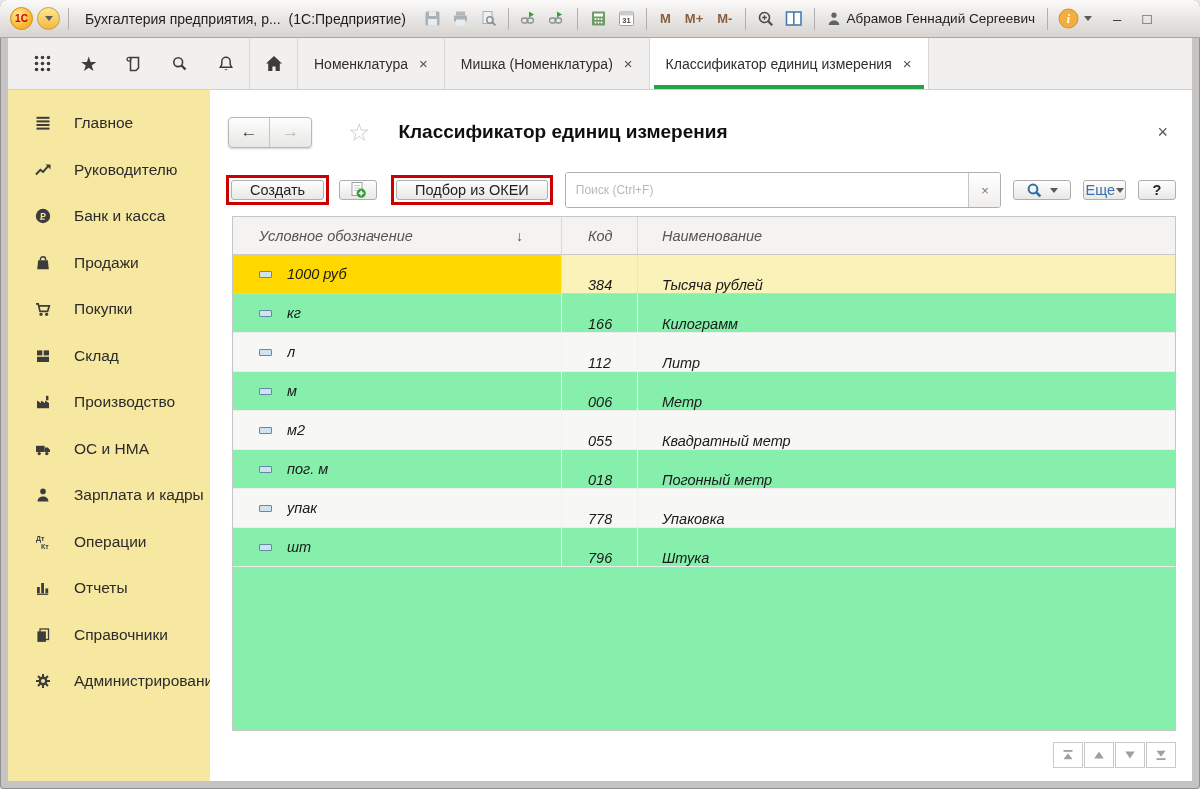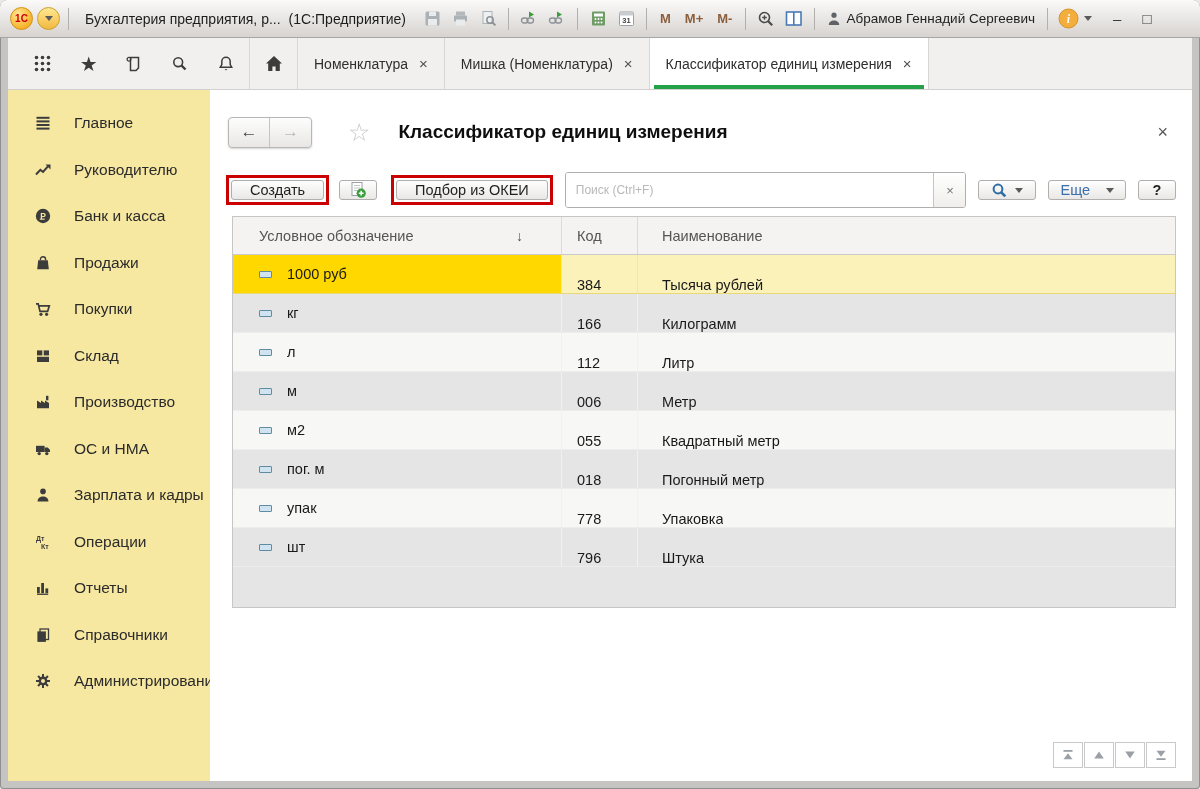--- a/index.html
+++ b/index.html
@@ -70,28 +70,28 @@
   .btn { height:20px; display:flex; align-items:center; justify-content:center;
     background:linear-gradient(#fefefe,#e9e8e6); border:1px solid #b1afad; border-radius:3px;
     font-size:14.5px; color:#1f1f1f; padding:0 18px; white-space:nowrap; }
   .icon-btn { width:38px; padding:0; margin-left:10px; }
   .okei-box { margin-left:14px; }
   .search-wrap { flex:1; min-width:0; height:36px; margin-left:12px; border:1px solid #b1afad; border-radius:3px; background:#fff; display:flex; overflow:hidden; }
   .search-input { flex:1; min-width:0; border:none; outline:none; padding:0 10px; font-size:12px; color:#333; font-family:"Liberation Sans",sans-serif; }
   .search-input::placeholder { color:#b9b9b9; }
   .clear-btn { width:32px; flex:none; border-left:1px solid #c7c5c3; background:linear-gradient(#fff,#efeeec); display:flex; align-items:center; justify-content:center; color:#777; font-size:13px; }
   .q-btn { width:58px; margin-left:12px; gap:7px; padding:0; }
-  .more-btn { margin-left:12px; color:#3b6fae; gap:16px; padding:0 11px; }
+  .more-btn { margin-left:12px; color:#3b6fae; gap:1px; padding:0 1px; }
   .help-btn { width:38px; margin-left:12px; padding:0; font-weight:bold; color:#222; }
   
-  .table { margin:8px 16px 0 22px; height:392px; border:1px solid #c6c6c6; background:#e5e5e5; flex:none; overflow:hidden; font-size:14.5px; }
+  .table { margin:8px 16px 0 22px; height:515px; border:1px solid #c6c6c6; background:#86efac; flex:none; overflow:hidden; font-size:14.5px;font-style:italic; }
   .thead { display:flex; height:38px; background:#f4f3f1; border-bottom:1px solid #c9c9c9; color:#555; }
   .th, .td { display:flex; align-items:center; }
   .col1 { width:328px; padding-left:26px; flex:none; }
-  .col2 { width:76px;  padding-left:15px; flex:none; }
+  .col2 { width:76px;  padding-left:26px; flex:none; }
   .col3 { flex:1; padding-left:24px; min-width:0; }
   .thead .col2, .thead .col3 { border-left:1px solid #dcdad8; }
   .sort-arrow { margin-left:auto; margin-right:38px; color:#555; font-size:14px; }
   .trow { display:flex; height:39px; border-bottom:1px solid #ededec; }
   .trow .col2, .trow .col3 { border-left:1px solid #f2f1f0;align-items:flex-end; }
   .trow.alt { background:#f7f7f6; }
   .trow.selected { border-bottom:1px solid #e8d878; }
   .trow.selected .col1 { background:#ffd800; }
   .trow.selected .col2, .trow.selected .col3 { background:#fbf2ba; border-left-color:#f3e8a8; }
   .row-icon { width:13px; height:7px; background:#cfe4f0; border:1px solid #5f8ba3; border-radius:1px; margin-right:15px; flex:none; }

